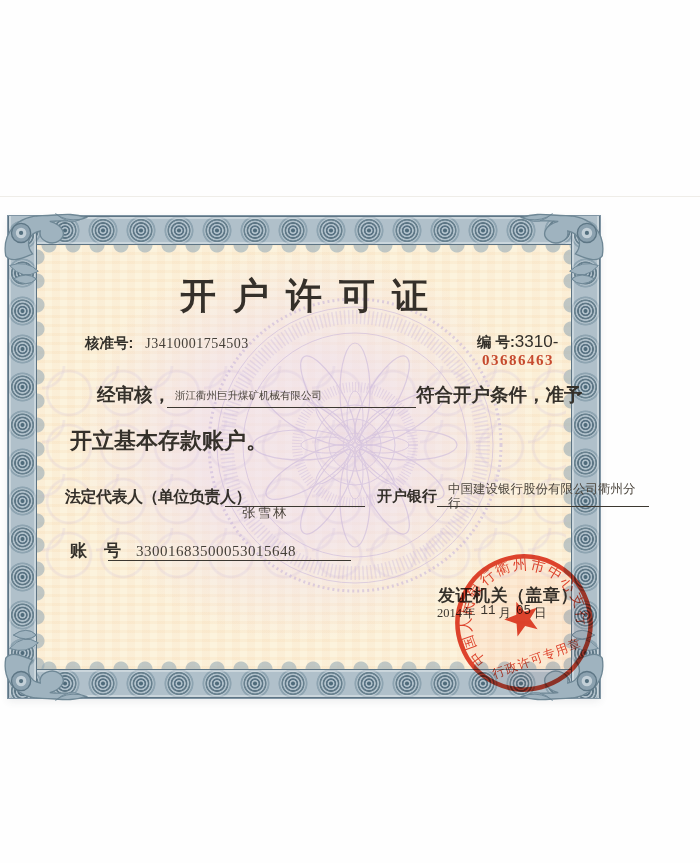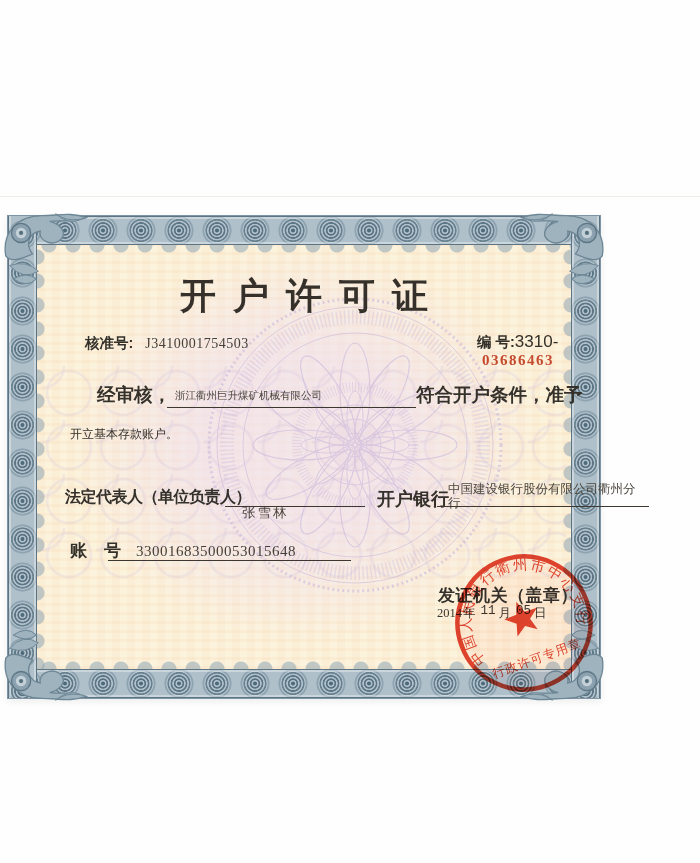--- a/index.html
+++ b/index.html
@@ -71,25 +71,25 @@
   .approval{left:77px;top:118px;font-size:14.5px;}
   .approval .val{font-size:14px;margin-left:12px;letter-spacing:.5px;}
   .serial{left:469px;top:116px;font-size:14.5px;}
   .serial .pre{font-size:17px;color:#33302a;}
   .serial .num{font-family:"Liberation Serif",serif;font-weight:bold;font-size:15px;margin-left:5px;letter-spacing:1.5px;}
 
   .review-prefix{left:89px;top:166px;font-size:18.5px;font-weight:bold;text-align:right;}
   .company-line{left:159px;top:172px;width:241px;height:19px;border-bottom:1.2px solid #3c3831;
                 font-family:"Liberation Serif",serif;font-size:10.5px;color:#4c463e;padding-left:8px;line-height:16px;}
   .review-suffix{left:408px;top:166px;font-size:18.5px;font-weight:bold;}
-  .permit{left:62px;top:210px;font-size:12px;font-weight:normal;}
+  .permit{left:62px;top:210px;font-size:22px;font-weight:bold;}
 
   .rep-label{left:57px;top:271px;font-size:16px;font-weight:bold;letter-spacing:-.5px;}
   .rep-name{left:234px;top:288px;font-family:"Liberation Serif",serif;font-size:13.5px;letter-spacing:2px;color:#4c463e;}
-  .bank-label{left:369px;top:271px;font-size:18px;font-weight:bold;}
+  .bank-label{left:369px;top:271px;font-size:15px;font-weight:bold;}
   .bank-name{left:440px;top:266px;width:198px;font-family:"Liberation Serif",serif;font-size:12.5px;line-height:14px;color:#4c463e;}
   .uline{position:absolute;border-bottom:1.2px solid #3c3831;height:0;}
   .ul-name{left:217px;top:290px;width:140px;}
   .ul-bank{left:429px;top:290px;width:212px;}
   .ul-acct{left:100px;top:344px;width:243px;}
 
   .acct-label{left:62px;top:323px;font-size:17px;font-weight:bold;}
   .acct-num{left:128px;top:327px;font-family:"Liberation Serif",serif;font-size:15px;letter-spacing:.5px;color:#443f38;}
 
   .issuer{left:430px;top:368px;font-size:17px;font-weight:bold;letter-spacing:.5px;}

